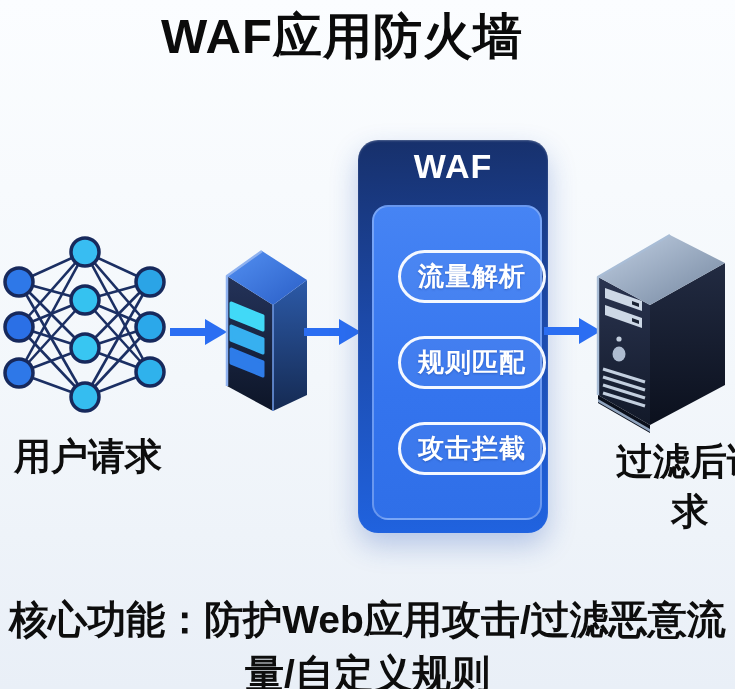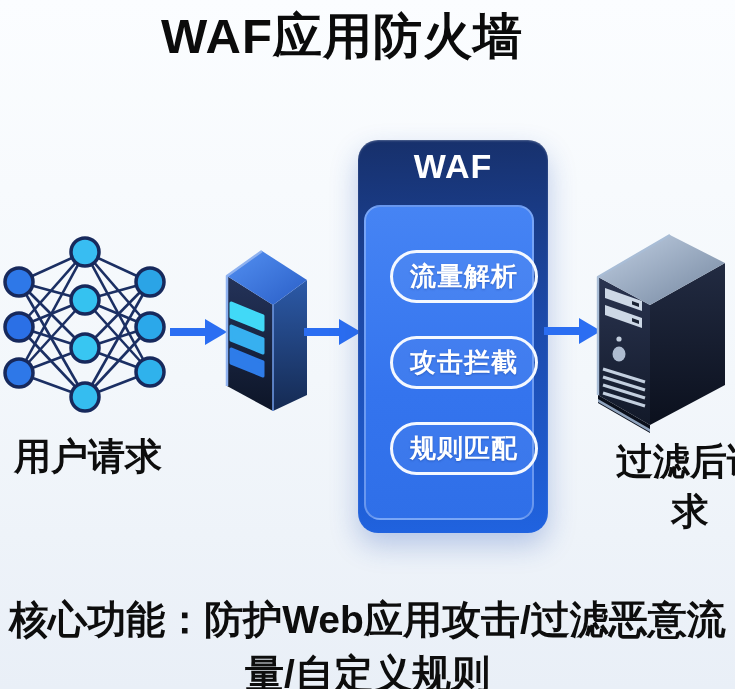--- a/index.html
+++ b/index.html
@@ -29,21 +29,21 @@
     position:absolute; left:358px; top:140px; width:190px; height:393px;
     border-radius:20px;
     background:linear-gradient(178deg,#17306b 0%,#1c49a8 45%,#2063e0 100%);
     box-shadow:0 12px 28px rgba(32,80,180,.28), inset 0 1px 2px rgba(255,255,255,.25);
   }
   .waf-header {
     height:52px; display:flex; align-items:center; justify-content:center;
     color:#ffffff; font-size:34px; font-weight:700; letter-spacing:1px;
   }
   .waf-inner {
-    position:absolute; left:6px; top:65px; width:170px; height:315px;
+    position:absolute; left:14px; top:65px; width:170px; height:315px;
     border-radius:16px;
     background:linear-gradient(180deg,#4684f4 0%,#3474ee 60%,#2f6fe8 100%);
     border:2px solid rgba(255,255,255,.28);
     display:flex; flex-direction:column; align-items:center;
     justify-content:center; gap:33px;padding-left:30px;
   }
   .pill {
     width:148px; height:53px; border:3px solid #f4f8ff; border-radius:28px;
     background:rgba(255,255,255,.05);
     display:flex; align-items:center; justify-content:center;
@@ -139,22 +139,22 @@
 
   <svg class="arrow-svg" style="left:304px;top:318px" width="58" height="28" viewBox="0 0 58 28">
     <path d="M0,10 H37 V18 H0 Z" fill="#2b6ef2"></path>
     <path d="M35,1 L57,14 L35,27 Z" fill="#2b6ef2"></path>
   </svg>
 
   <div class="waf-box">
     <div class="waf-header">WAF</div>
     <div class="waf-inner">
       <div class="pill">流量解析</div>
+      <div class="pill">规则匹配</div>
       <div class="pill">攻击拦截</div>
-      <div class="pill">规则匹配</div>
     </div>
   </div>
 
   <svg class="arrow-svg" style="left:544px;top:317px" width="58" height="28" viewBox="0 0 58 28">
     <path d="M0,10 H37 V18 H0 Z" fill="#2b6ef2"></path>
     <path d="M35,1 L57,14 L35,27 Z" fill="#2b6ef2"></path>
   </svg>
 
   <svg class="icon-svg tower-svg" width="150" height="212" viewBox="0 0 150 212">
     <defs>

